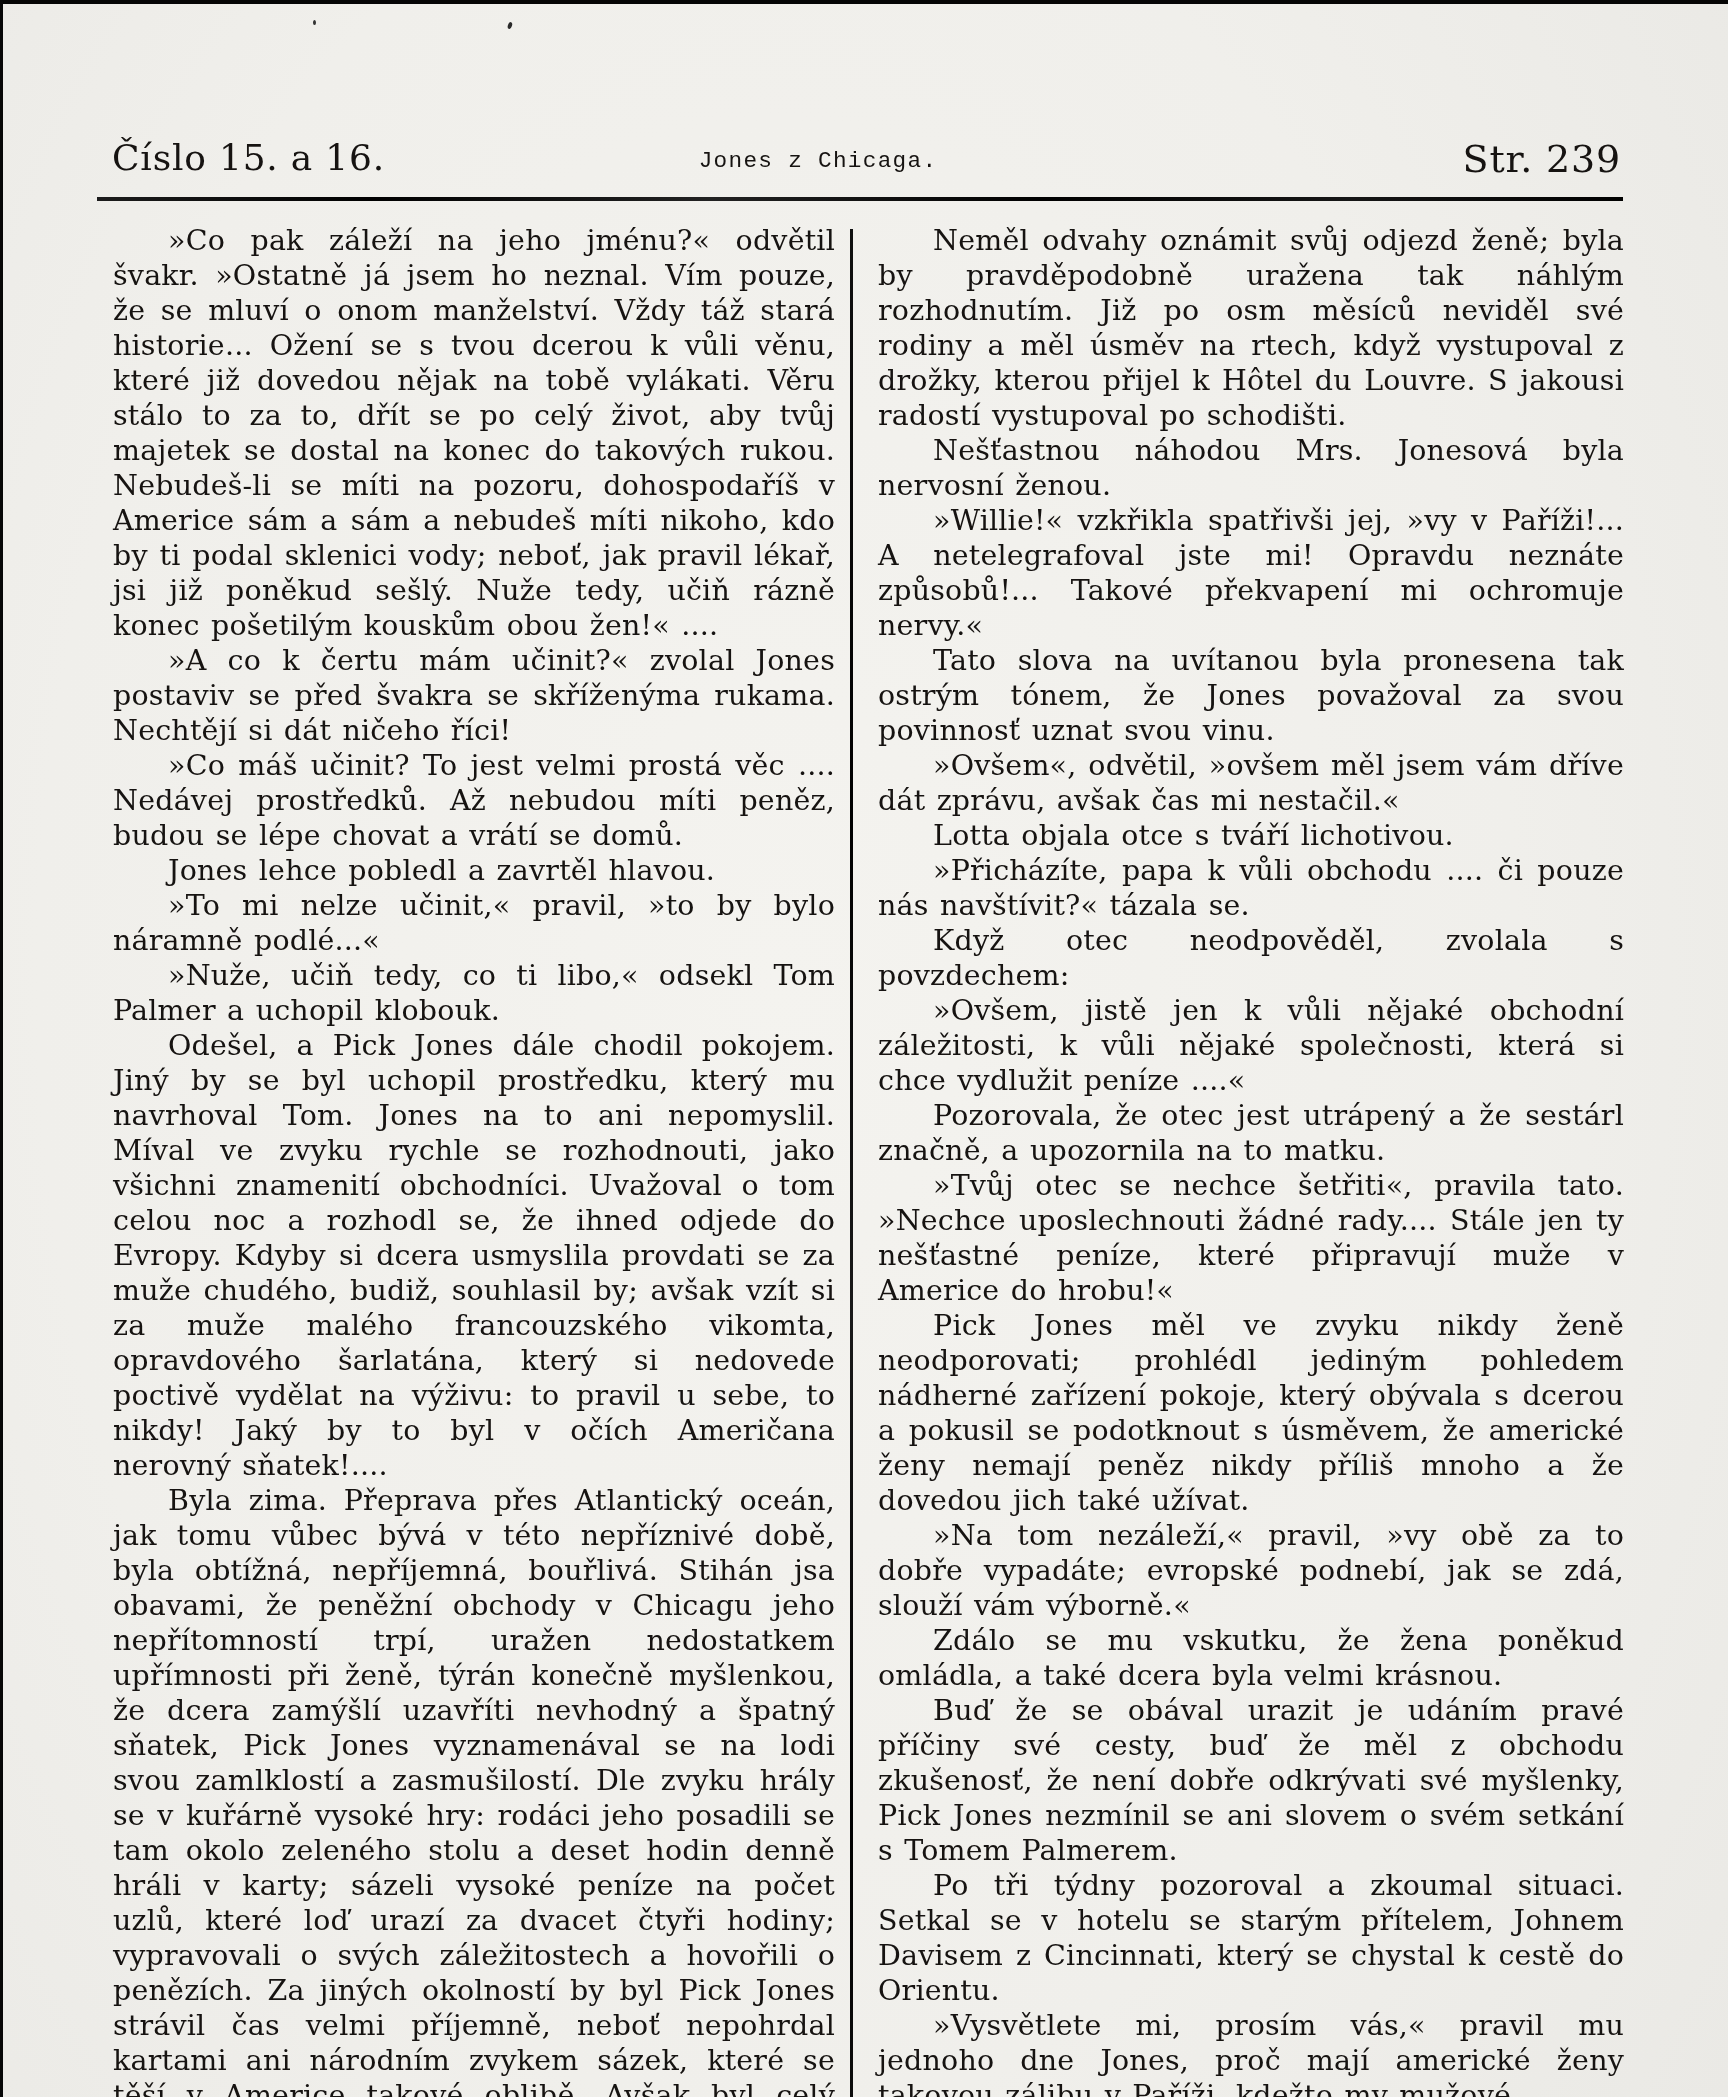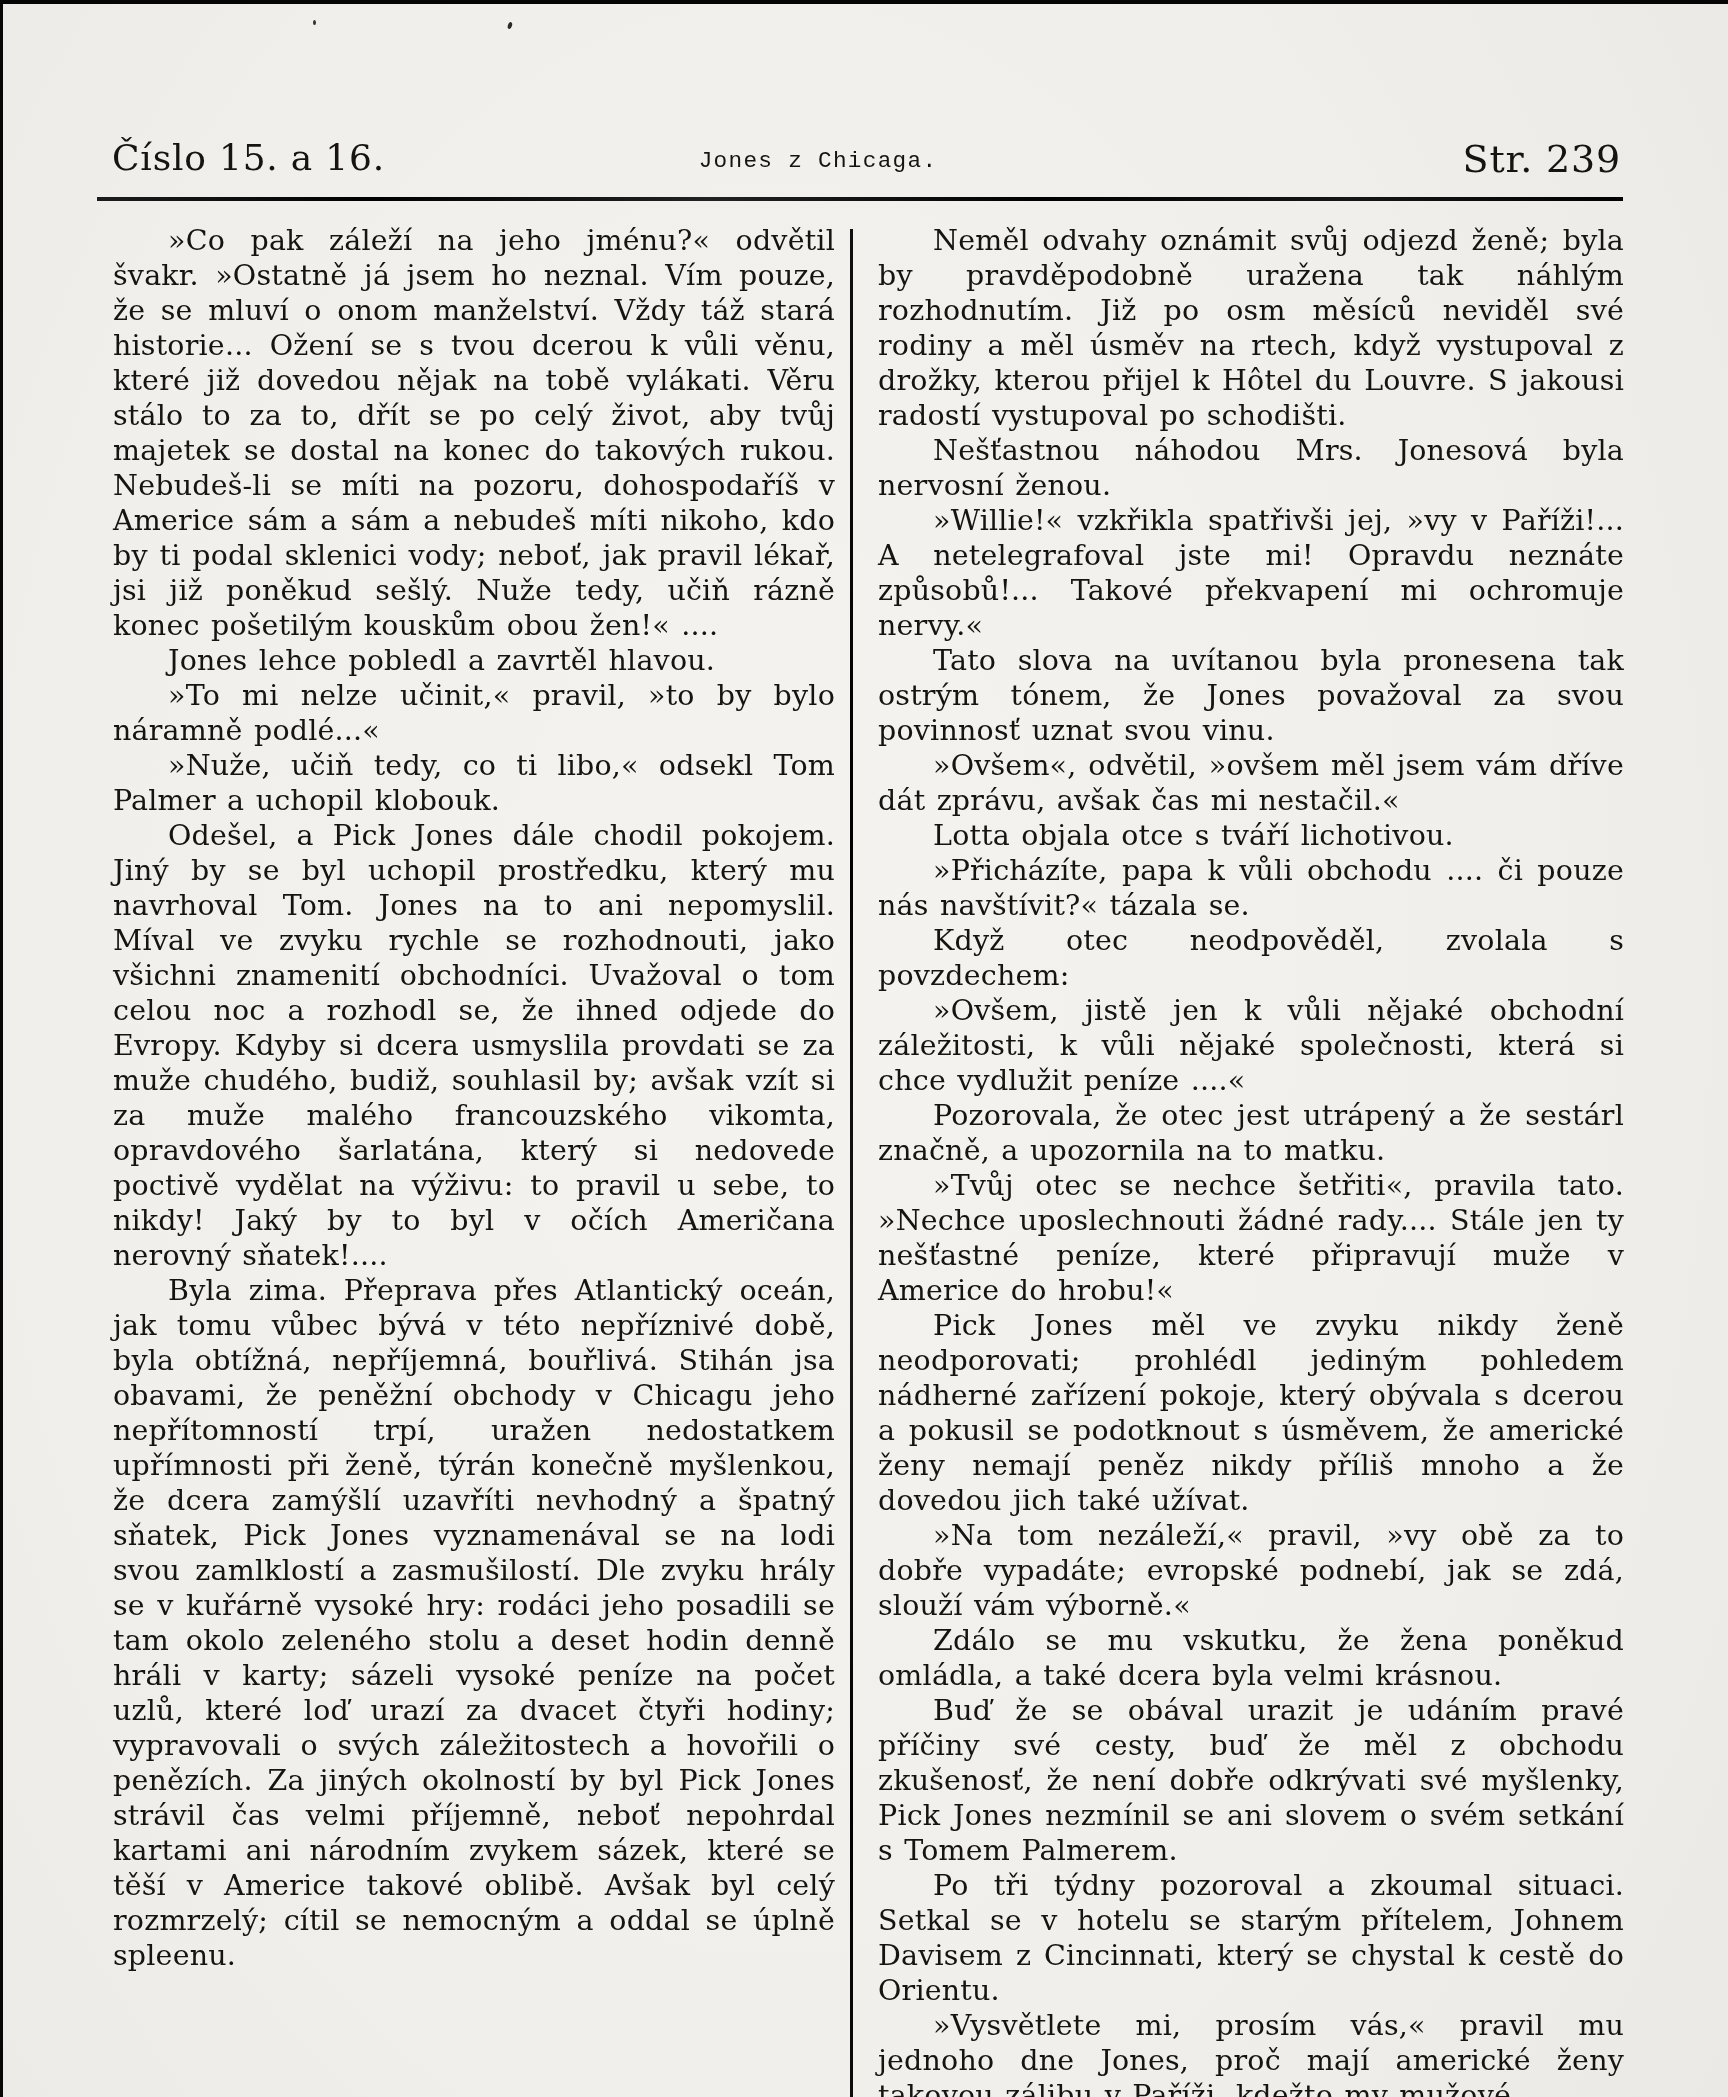--- a/index.html
+++ b/index.html
@@ -62,20 +62,22 @@
   <div class="speck-1"></div>
   <div class="speck-2"></div>
 
   <div class="hdr-issue">Číslo 15. a 16.</div>
   <div class="hdr-title">Jones z Chicaga.</div>
   <div class="hdr-page">Str. 239</div>
   <div class="hdr-rule"></div>
 
   <div class="col col-left">
       <p class="para">»Co pak záleží na jeho jménu?« odvětil švakr. »Ostatně já jsem ho neznal. Vím pouze, že se mluví o onom manželství. Vždy táž stará historie... Ožení se s tvou dcerou k vůli věnu, které již dovedou nějak na tobě vylákati. Věru stálo to za to, dřít se po celý život, aby tvůj majetek se dostal na konec do takových rukou. Nebudeš-li se míti na pozoru, dohospodaříš v Americe sám a sám a nebudeš míti nikoho, kdo by ti podal sklenici vody; neboť, jak pravil lékař, jsi již poněkud sešlý. Nuže tedy, učiň rázně konec pošetilým kouskům obou žen!« ....</p>
+      <p class="para">»A co k čertu mám učinit?« zvolal Jones postaviv se před švakra se skříženýma rukama. Nechtějí si dát ničeho říci!</p>
+      <p class="para">»Co máš učinit? To jest velmi prostá věc .... Nedávej prostředků. Až nebudou míti peněz, budou se lépe chovat a vrátí se domů.</p>
       <p class="para">Jones lehce pobledl a zavrtěl hlavou.</p>
       <p class="para">»To mi nelze učinit,« pravil, »to by bylo náramně podlé...«</p>
       <p class="para">»Nuže, učiň tedy, co ti libo,« odsekl Tom Palmer a uchopil klobouk.</p>
       <p class="para">Odešel, a Pick Jones dále chodil pokojem. Jiný by se byl uchopil prostředku, který mu navrhoval Tom. Jones na to ani nepomyslil. Míval ve zvyku rychle se rozhodnouti, jako všichni znamenití obchodníci. Uvažoval o tom celou noc a rozhodl se, že ihned odjede do Evropy. Kdyby si dcera usmyslila provdati se za muže chudého, budiž, souhlasil by; avšak vzít si za muže malého francouzského vikomta, opravdového šarlatána, který si nedovede poctivě vydělat na výživu: to pravil u sebe, to nikdy! Jaký by to byl v očích Američana nerovný sňatek!....</p>
       <p class="para">Byla zima. Přeprava přes Atlantický oceán, jak tomu vůbec bývá v této nepříznivé době, byla obtížná, nepříjemná, bouřlivá. Stihán jsa obavami, že peněžní obchody v Chicagu jeho nepřítomností trpí, uražen nedostatkem upřímnosti při ženě, týrán konečně myšlenkou, že dcera zamýšlí uzavříti nevhodný a špatný sňatek, Pick Jones vyznamenával se na lodi svou zamlklostí a zasmušilostí. Dle zvyku hrály se v kuřárně vysoké hry: rodáci jeho posadili se tam okolo zeleného stolu a deset hodin denně hráli v karty; sázeli vysoké peníze na počet uzlů, které loď urazí za dvacet čtyři hodiny; vypravovali o svých záležitostech a hovořili o penězích. Za jiných okolností by byl Pick Jones strávil čas velmi příjemně, neboť nepohrdal kartami ani národním zvykem sázek, které se těší v Americe takové oblibě. Avšak byl celý rozmrzelý; cítil se nemocným a oddal se úplně spleenu.</p>
     </div>
   <div class="col-divider"></div>
   <div class="col col-right">
       <p class="para">Neměl odvahy oznámit svůj odjezd ženě; byla by pravděpodobně uražena tak náhlým rozhodnutím. Již po osm měsíců neviděl své rodiny a měl úsměv na rtech, když vystupoval z drožky, kterou přijel k Hôtel du Louvre. S jakousi radostí vystupoval po schodišti.</p>
       <p class="para">Nešťastnou náhodou Mrs. Jonesová byla nervosní ženou.</p>

